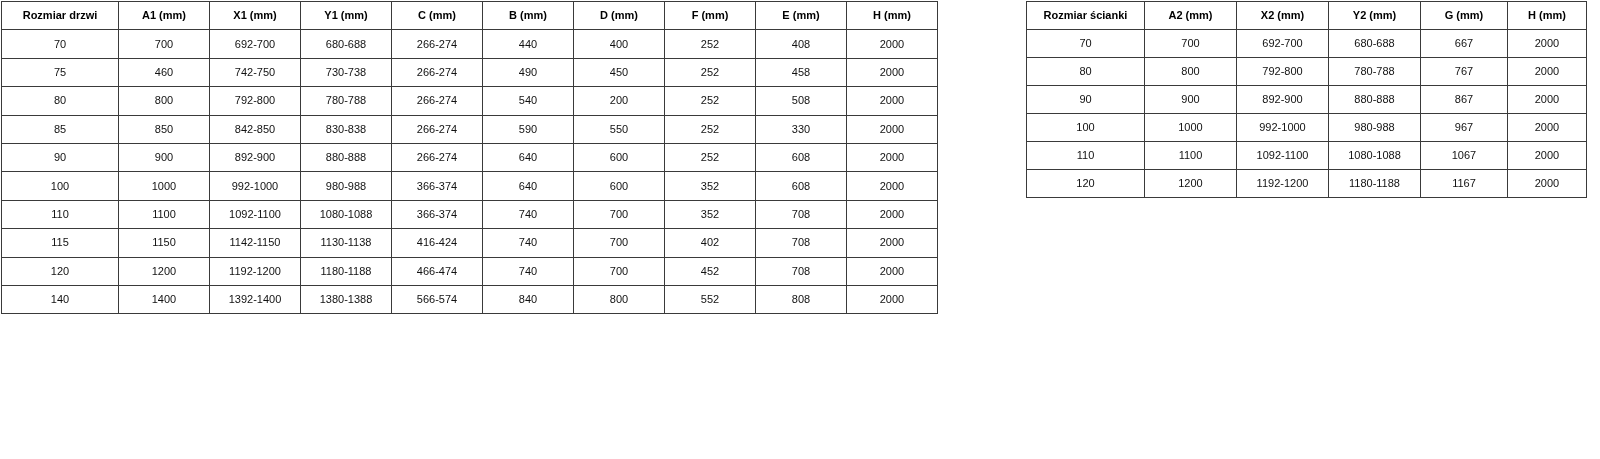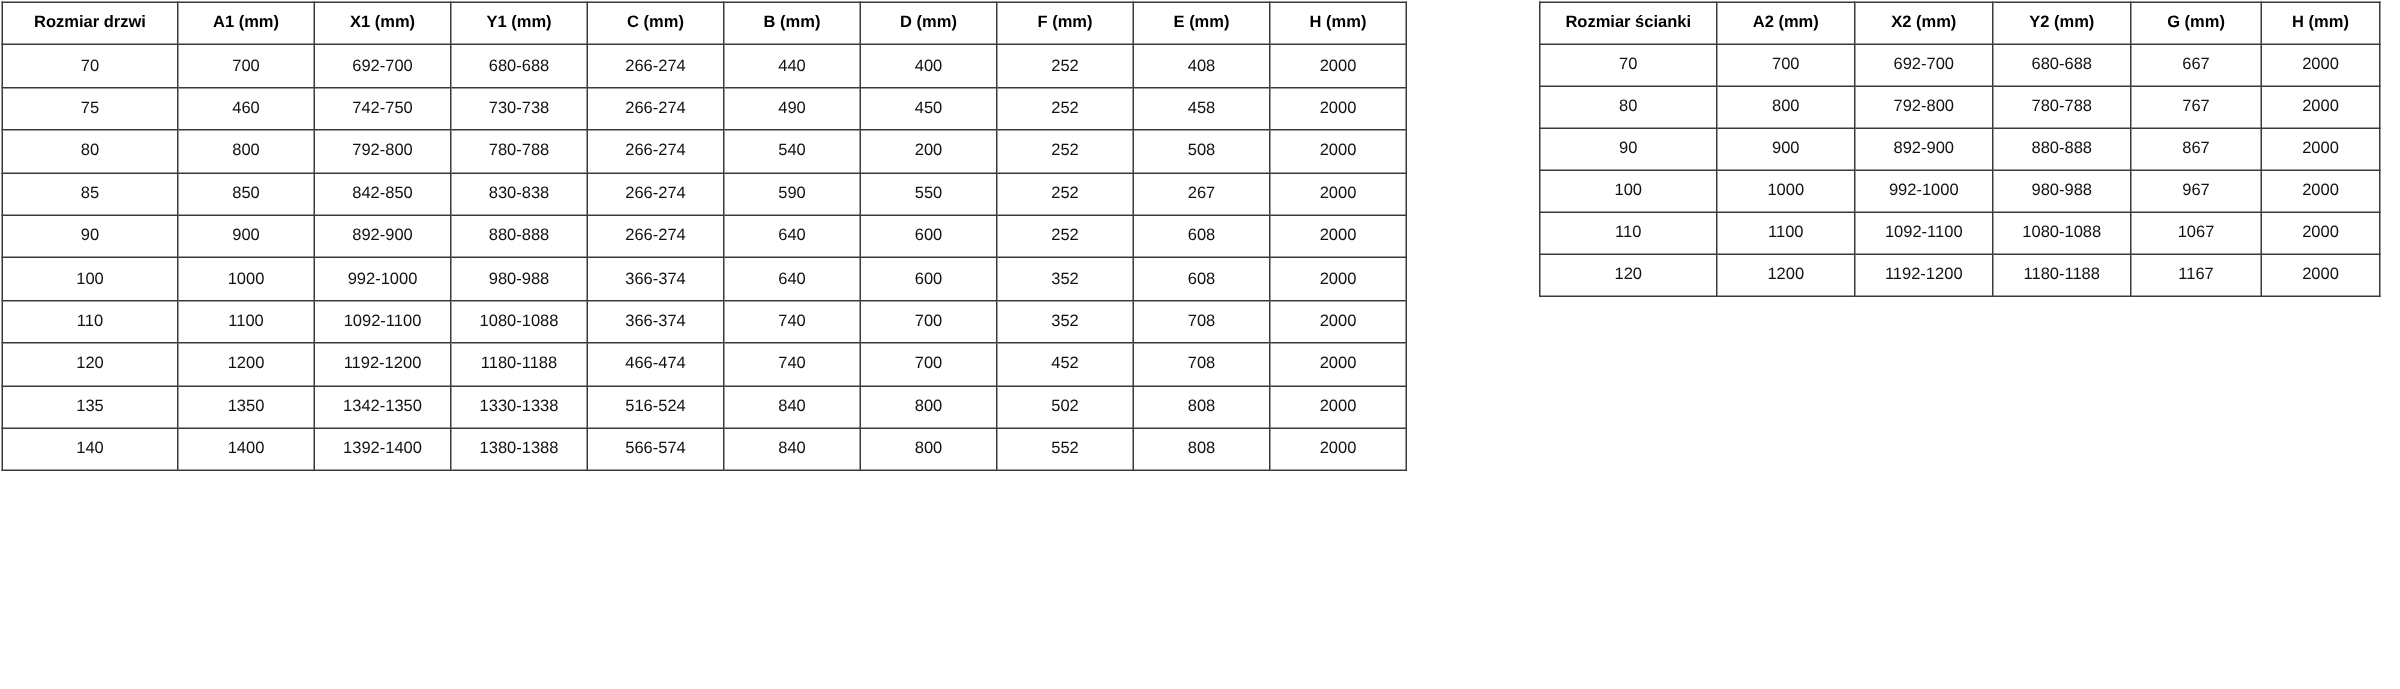--- a/index.html
+++ b/index.html
@@ -113,21 +113,21 @@
         </tr>
         <tr>
           <td>85</td>
           <td>850</td>
           <td>842-850</td>
           <td>830-838</td>
           <td>266-274</td>
           <td>590</td>
           <td>550</td>
           <td>252</td>
-          <td>267</td>
+          <td>330</td>
           <td>2000</td>
         </tr>
         <tr>
           <td>90</td>
           <td>900</td>
           <td>892-900</td>
           <td>880-888</td>
           <td>266-274</td>
           <td>640</td>
           <td>600</td>
@@ -153,41 +153,41 @@
           <td>1092-1100</td>
           <td>1080-1088</td>
           <td>366-374</td>
           <td>740</td>
           <td>700</td>
           <td>352</td>
           <td>708</td>
           <td>2000</td>
         </tr>
         <tr>
+          <td>115</td>
+          <td>1150</td>
+          <td>1142-1150</td>
+          <td>1130-1138</td>
+          <td>416-424</td>
+          <td>740</td>
+          <td>700</td>
+          <td>402</td>
+          <td>708</td>
+          <td>2000</td>
+        </tr>
+        <tr>
           <td>120</td>
           <td>1200</td>
           <td>1192-1200</td>
           <td>1180-1188</td>
           <td>466-474</td>
           <td>740</td>
           <td>700</td>
           <td>452</td>
           <td>708</td>
-          <td>2000</td>
-        </tr>
-        <tr>
-          <td>135</td>
-          <td>1350</td>
-          <td>1342-1350</td>
-          <td>1330-1338</td>
-          <td>516-524</td>
-          <td>840</td>
-          <td>800</td>
-          <td>502</td>
-          <td>808</td>
           <td>2000</td>
         </tr>
         <tr>
           <td>140</td>
           <td>1400</td>
           <td>1392-1400</td>
           <td>1380-1388</td>
           <td>566-574</td>
           <td>840</td>
           <td>800</td>

